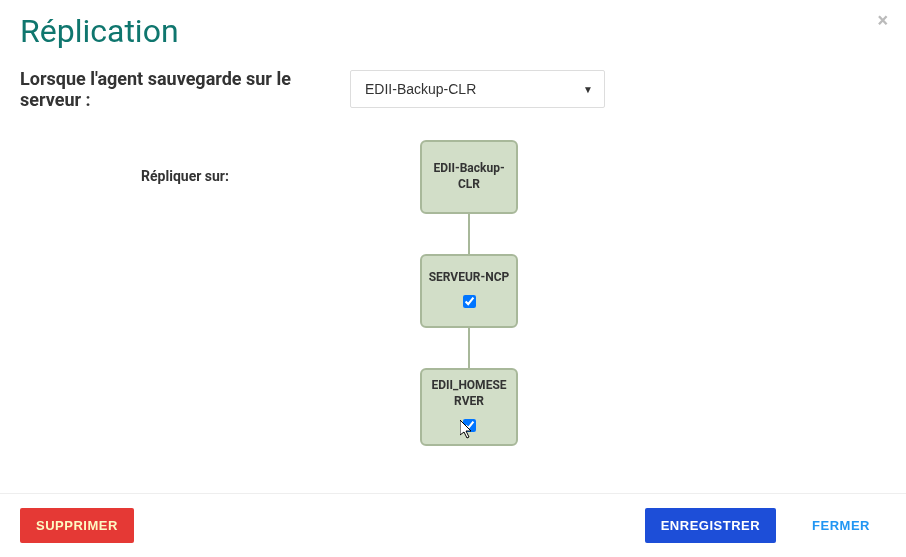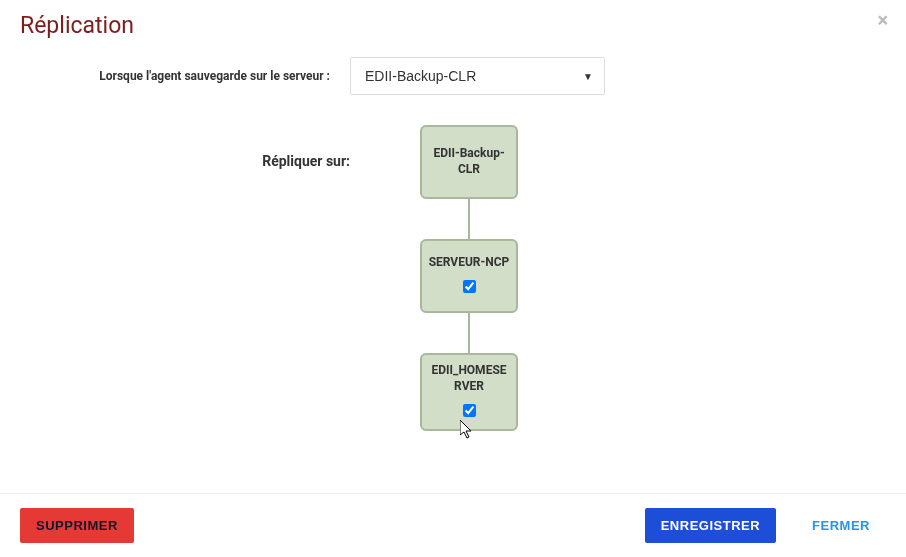--- a/index.html
+++ b/index.html
@@ -20,23 +20,23 @@
       height: 100%;
       box-shadow: 0 0 8px rgba(0,0,0,0.15);
       display: flex;
       flex-direction: column;
     }
     .modal-header {
       padding: 12px 20px 8px 20px;
       position: relative;
     }
     .modal-title {
-      font-size: 23px;
+      font-size: 32px;
       font-weight: 400;
-      color: #7f1d1d;
+      color: #0f766e;
     }
     .close-icon {
       position: absolute;
       top: 10px;
       right: 18px;
       font-size: 20px;
       color: #bbb;
       cursor: pointer;
       line-height: 1;
       font-weight: bold;
@@ -46,23 +46,23 @@
       padding: 10px 20px 20px 20px;
       overflow: auto;
     }
     .form-row {
       display: flex;
       align-items: center;
       margin-bottom: 20px;
     }
     .form-label {
       width: 330px;
-      text-align: right;
+      text-align: left;
       padding-right: 20px;
-      font-size: 12px;
+      font-size: 18px;
       font-weight: bold;
       color: #333;
     }
     .select-wrap {
       position: relative;
     }
     .server-select {
       width: 255px;
       height: 38px;
       padding: 6px 30px 6px 14px;
@@ -84,21 +84,21 @@
       font-size: 10px;
       color: #333;
     }
     .replicate-row {
       display: flex;
       align-items: flex-start;
       margin-top: 30px;
     }
     .replicate-label {
       width: 330px;
-      text-align: right;
+      text-align: center;
       font-size: 14px;
       font-weight: bold;
       color: #333;
       padding-top: 28px;
     }
     .tree {
       display: flex;
       flex-direction: column;
       align-items: center;
       margin-left: 70px;
@@ -146,21 +146,21 @@
       padding: 10px 16px;
       font-size: 13px;
       font-weight: bold;
       letter-spacing: 0.5px;
       cursor: pointer;
       border-radius: 2px;
       text-transform: uppercase;
     }
     .btn-delete {
       background: #e53935;
-      color: #0f172a;
+      color: #fef9c3;
     }
     .btn-save {
       background: #1d4ed8;
       color: #fff;
     }
     .btn-close {
       background: transparent;
       color: #2196f3;
       margin-left: 20px;
       text-align: right;

